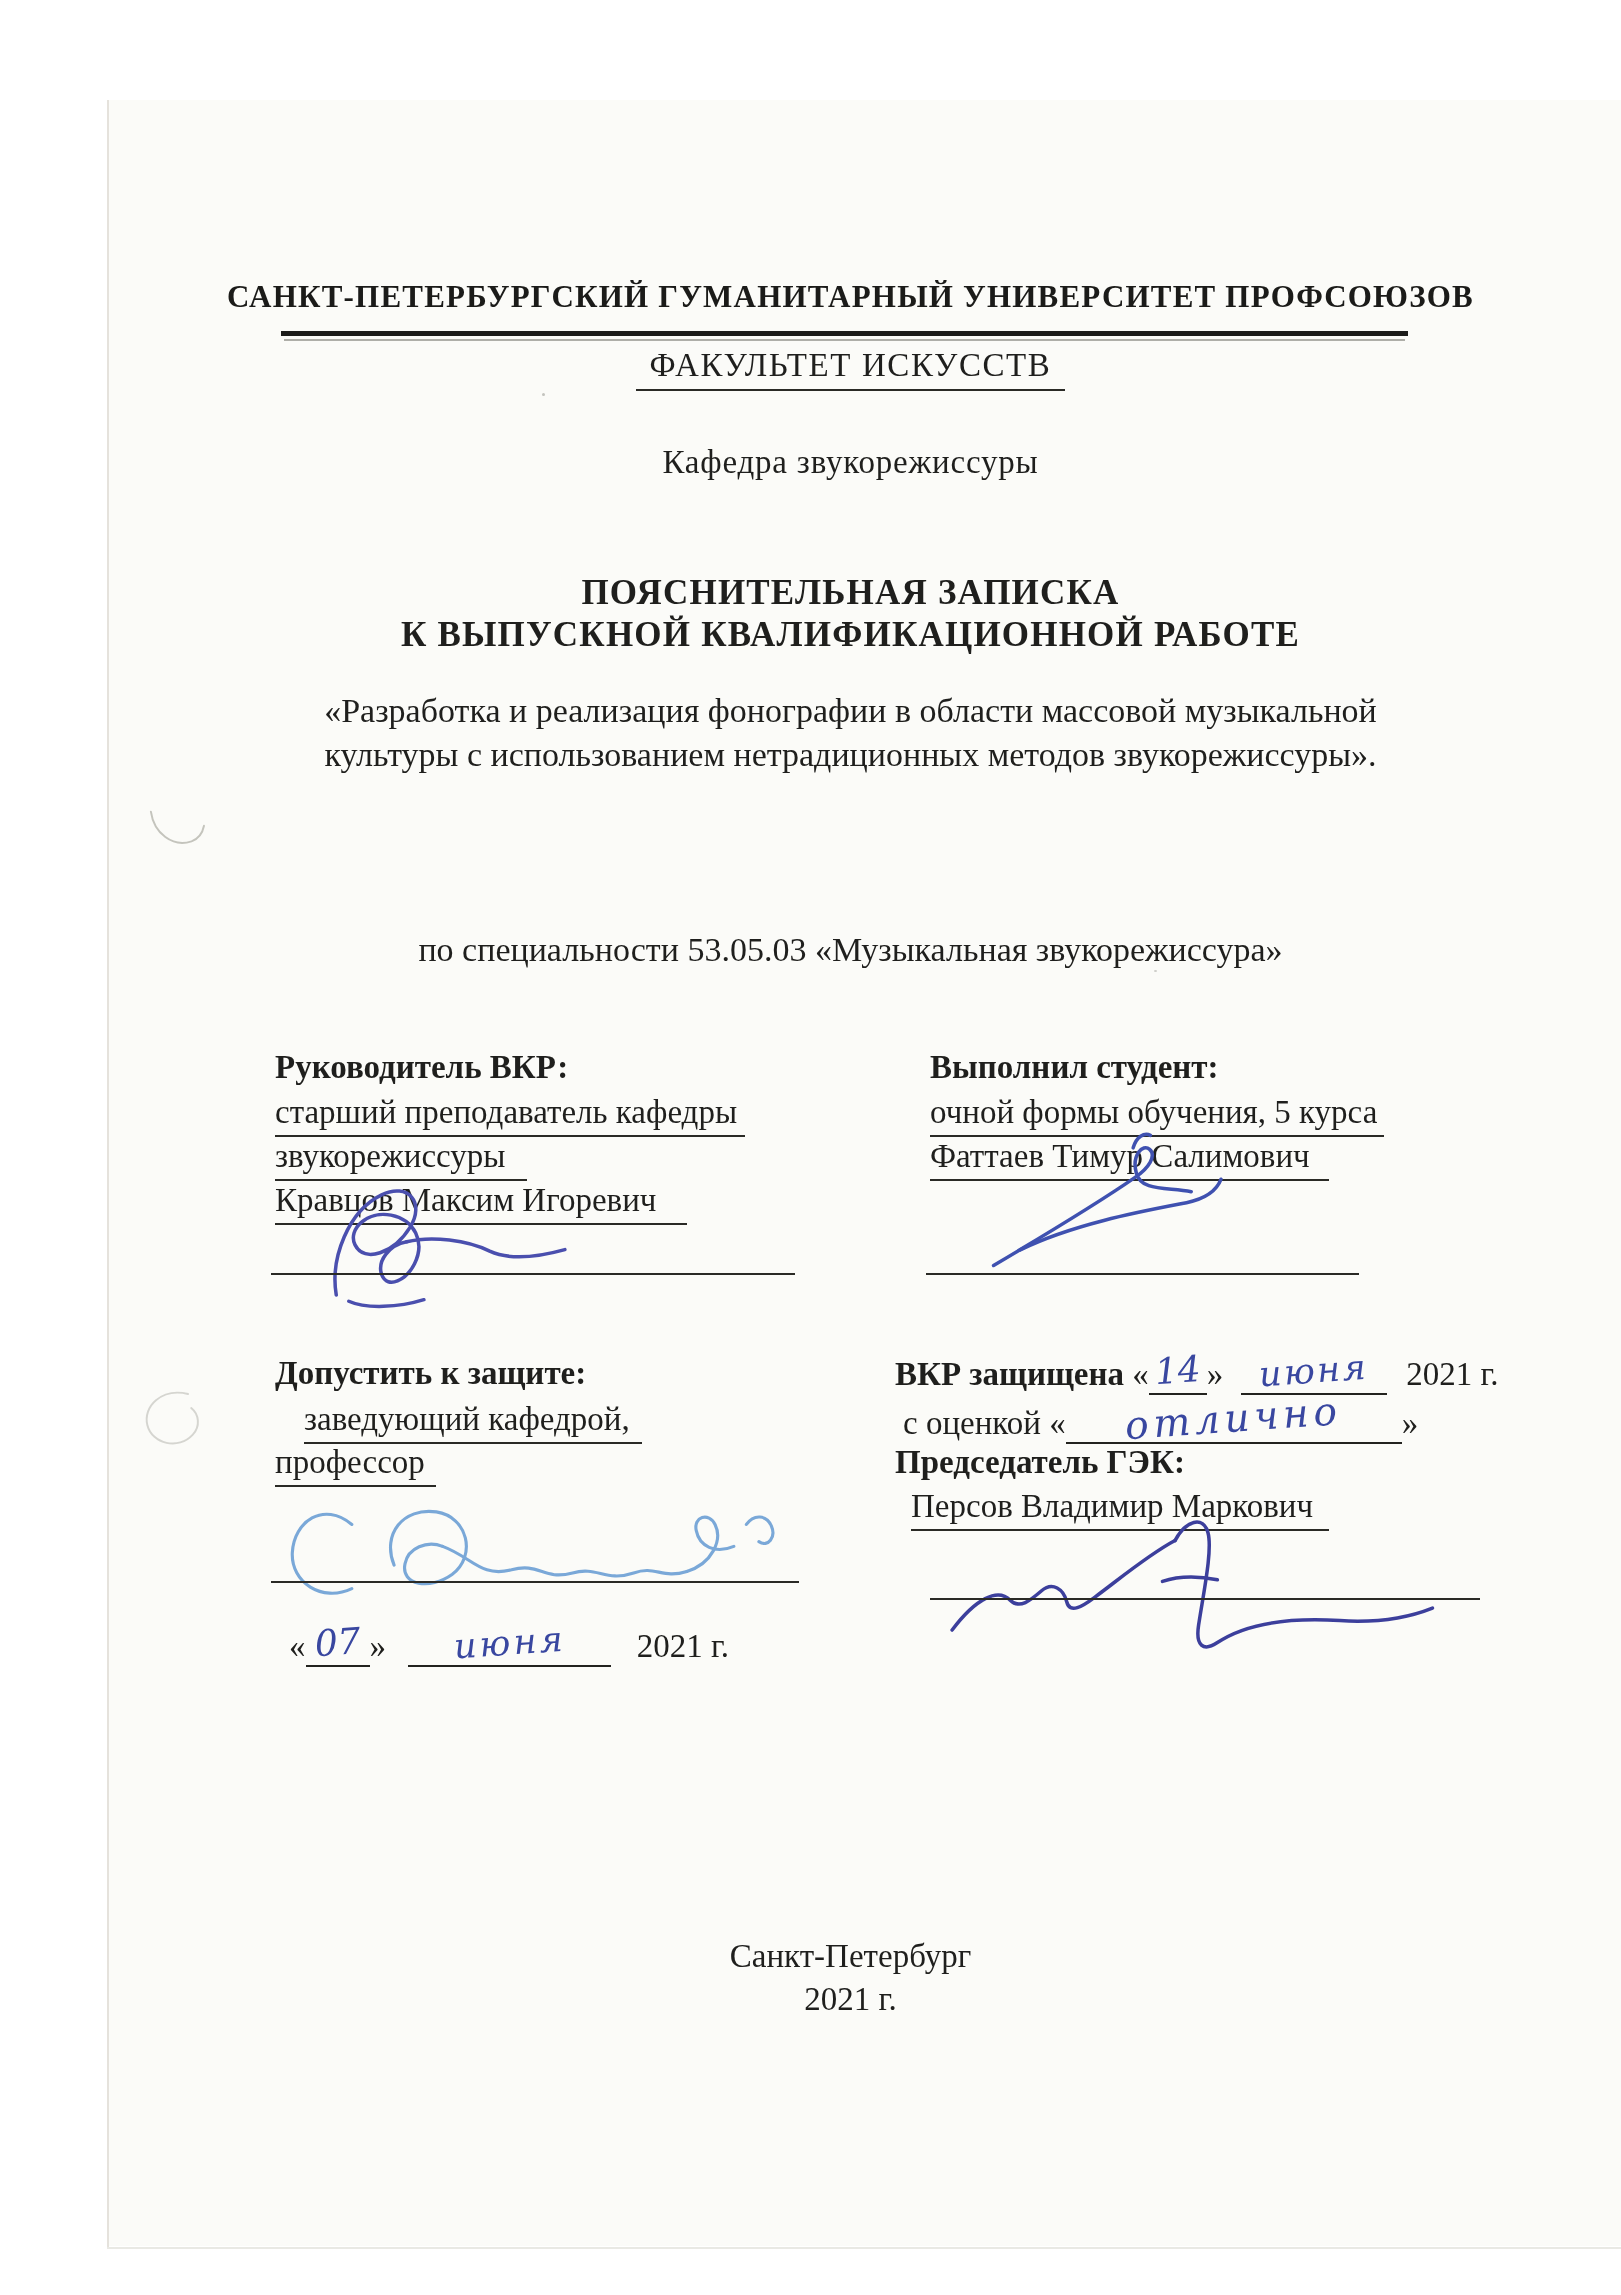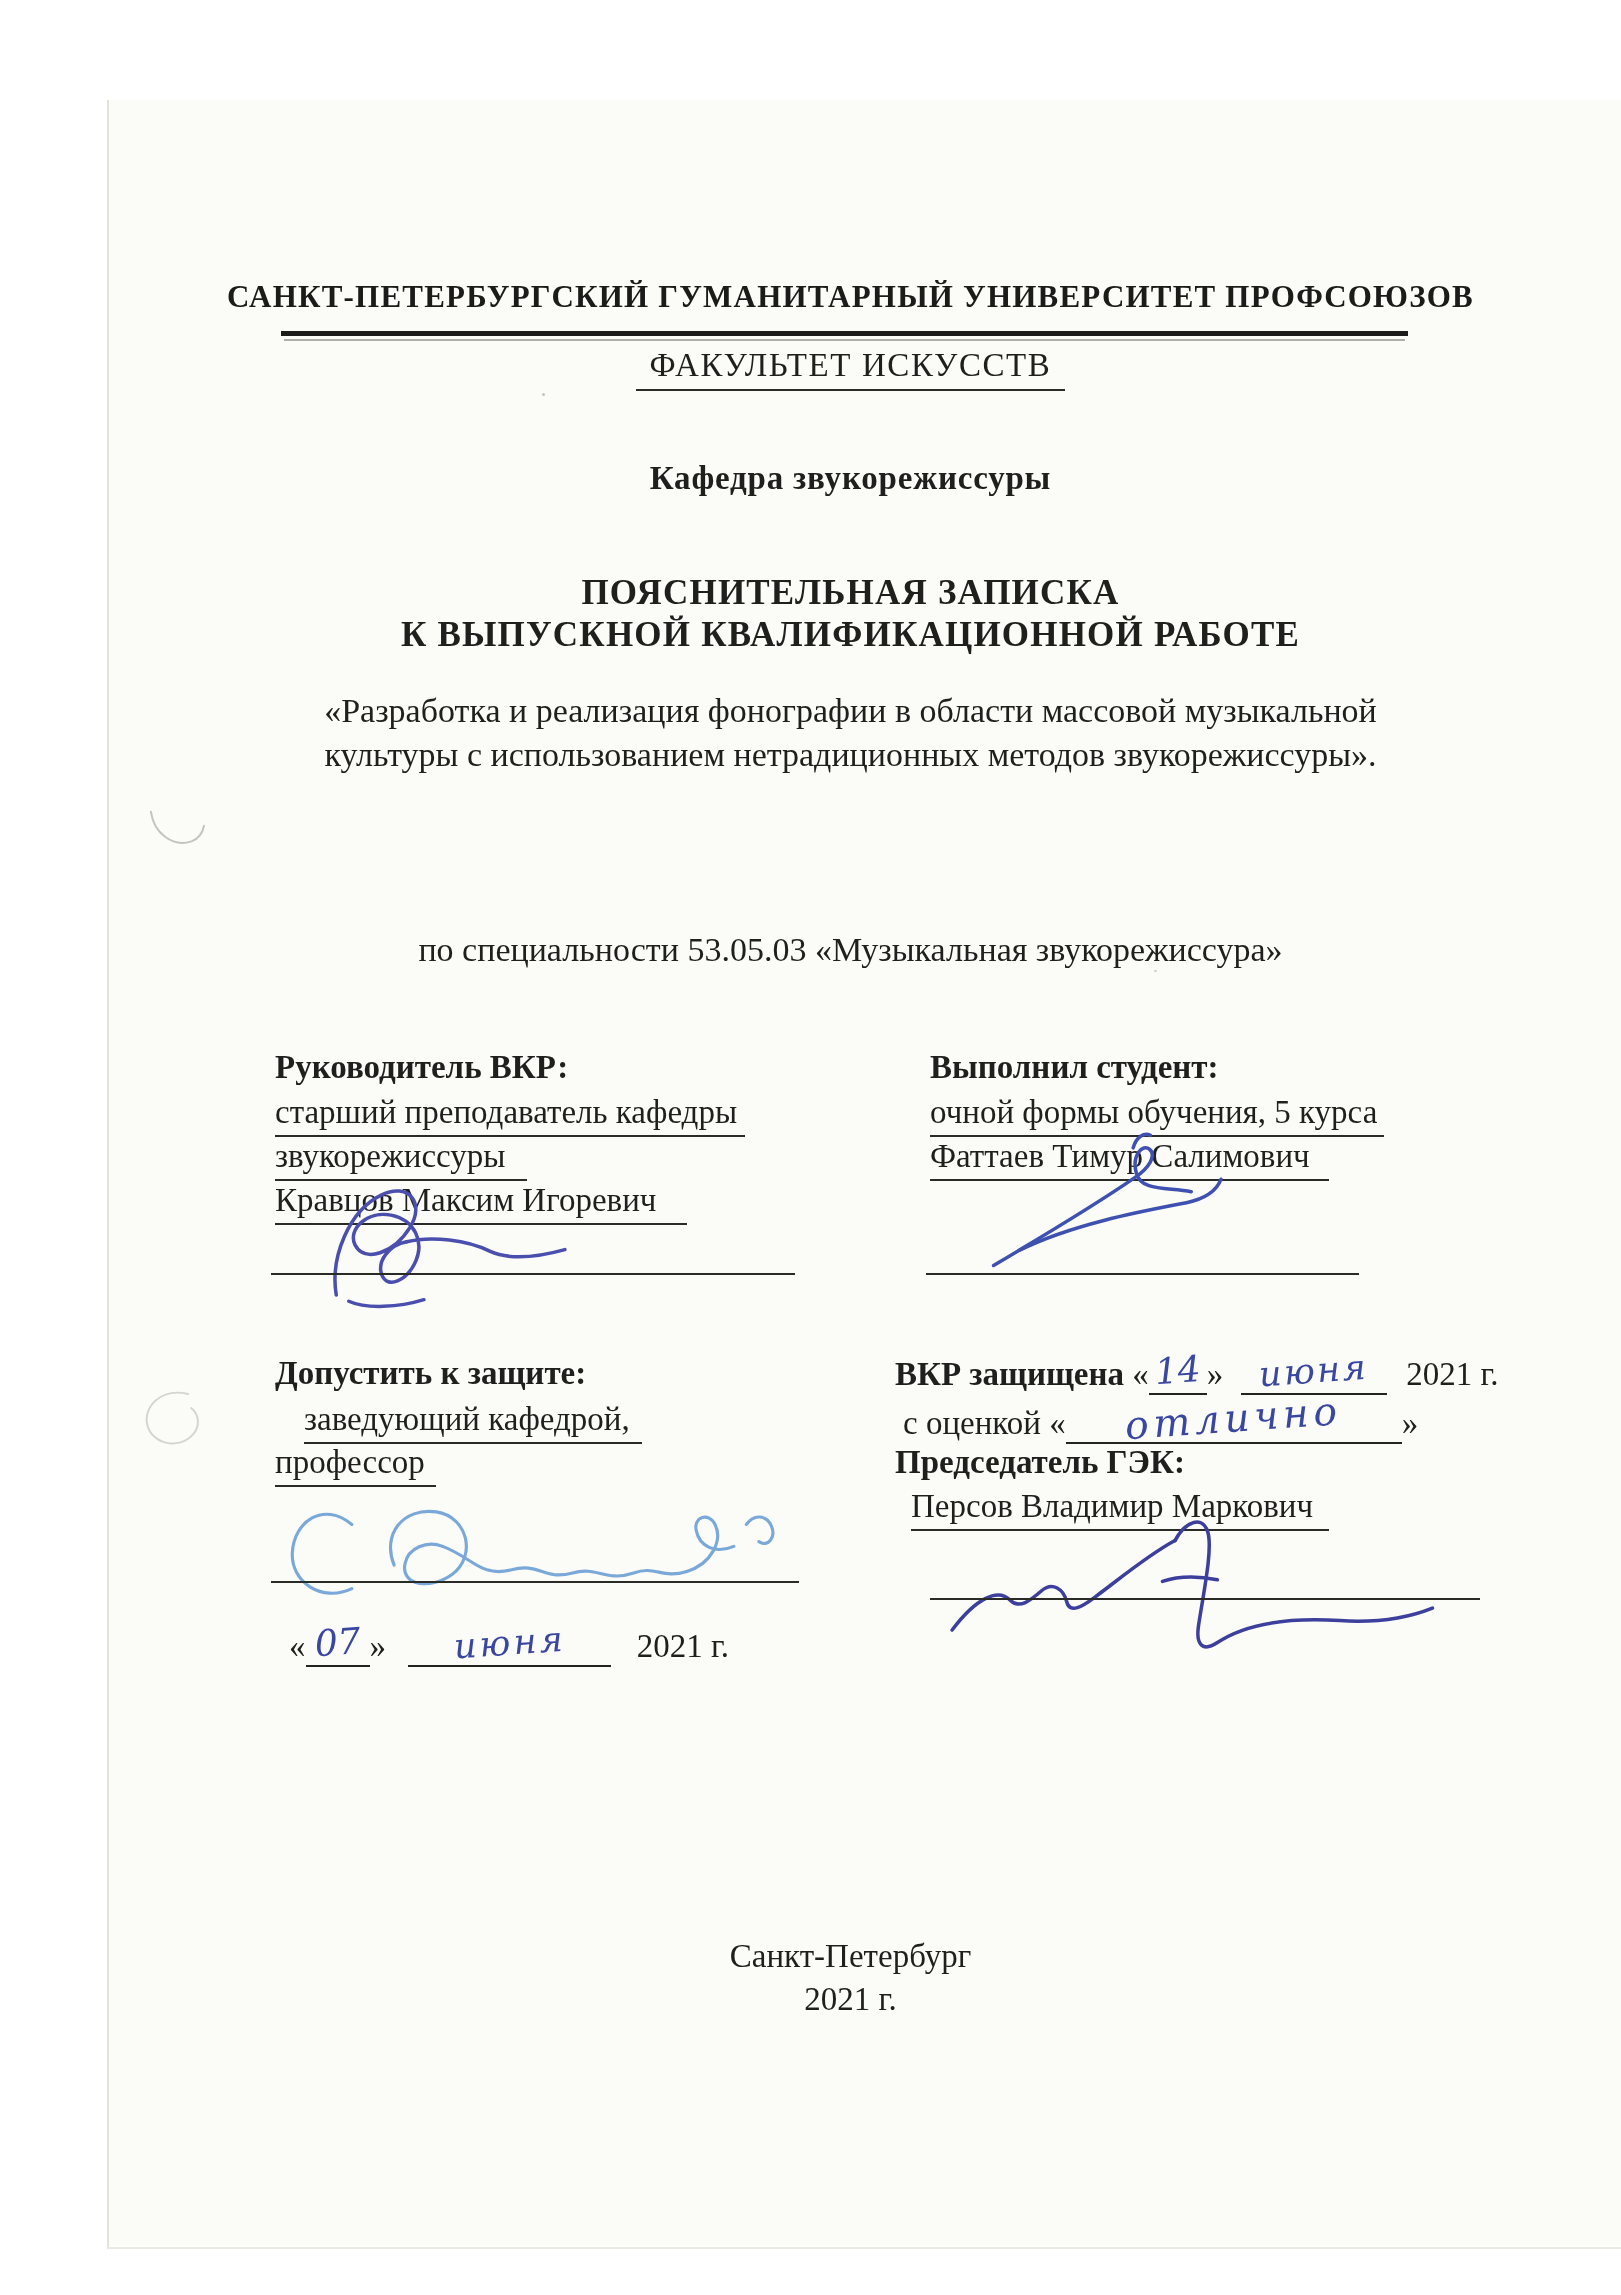--- a/index.html
+++ b/index.html
@@ -59,21 +59,21 @@
   <div class="speck" style="left:487px;top:946px;width:2.4px;height:2.4px;opacity:.4"></div>
 
   <div class="center univ" style="top:279px;">САНКТ-ПЕТЕРБУРГСКИЙ ГУМАНИТАРНЫЙ УНИВЕРСИТЕТ ПРОФСОЮЗОВ</div>
   <div class="rule" style="left:281px;top:331px;width:1127px;height:4.7px;background:#1c1c1a;"></div>
   <div class="rule" style="left:284px;top:339px;width:1121px;height:1.6px;background:#aeaea8;"></div>
 
   <div class="center fac" style="top:347px;">
     <span class="u" style="padding:0 14px 4.7px 14px;">ФАКУЛЬТЕТ ИСКУССТВ</span>
   </div>
 
-  <div class="center dept" style="top:460px;font-weight:bold;">Кафедра звукорежиссуры</div>
+  <div class="center dept" style="top:444px;">Кафедра звукорежиссуры</div>
 
   <div class="center doctitle" style="top:573px;">ПОЯСНИТЕЛЬНАЯ ЗАПИСКА</div>
   <div class="center doctitle" style="top:615px;">К ВЫПУСКНОЙ КВАЛИФИКАЦИОННОЙ РАБОТЕ</div>
 
   <div class="center thesis" style="top:736px;">культуры с использованием нетрадиционных методов звукорежиссуры».</div>
   <div class="center thesis" style="top:692px;">«Разработка и реализация фонографии в области массовой музыкальной</div>
 
   <div class="center spec" style="top:931px;">по специальности 53.05.03 «Музыкальная звукорежиссура»</div>
 
   <div class="abs colline b" style="left:275px;top:1049px;">Руководитель ВКР:</div>

